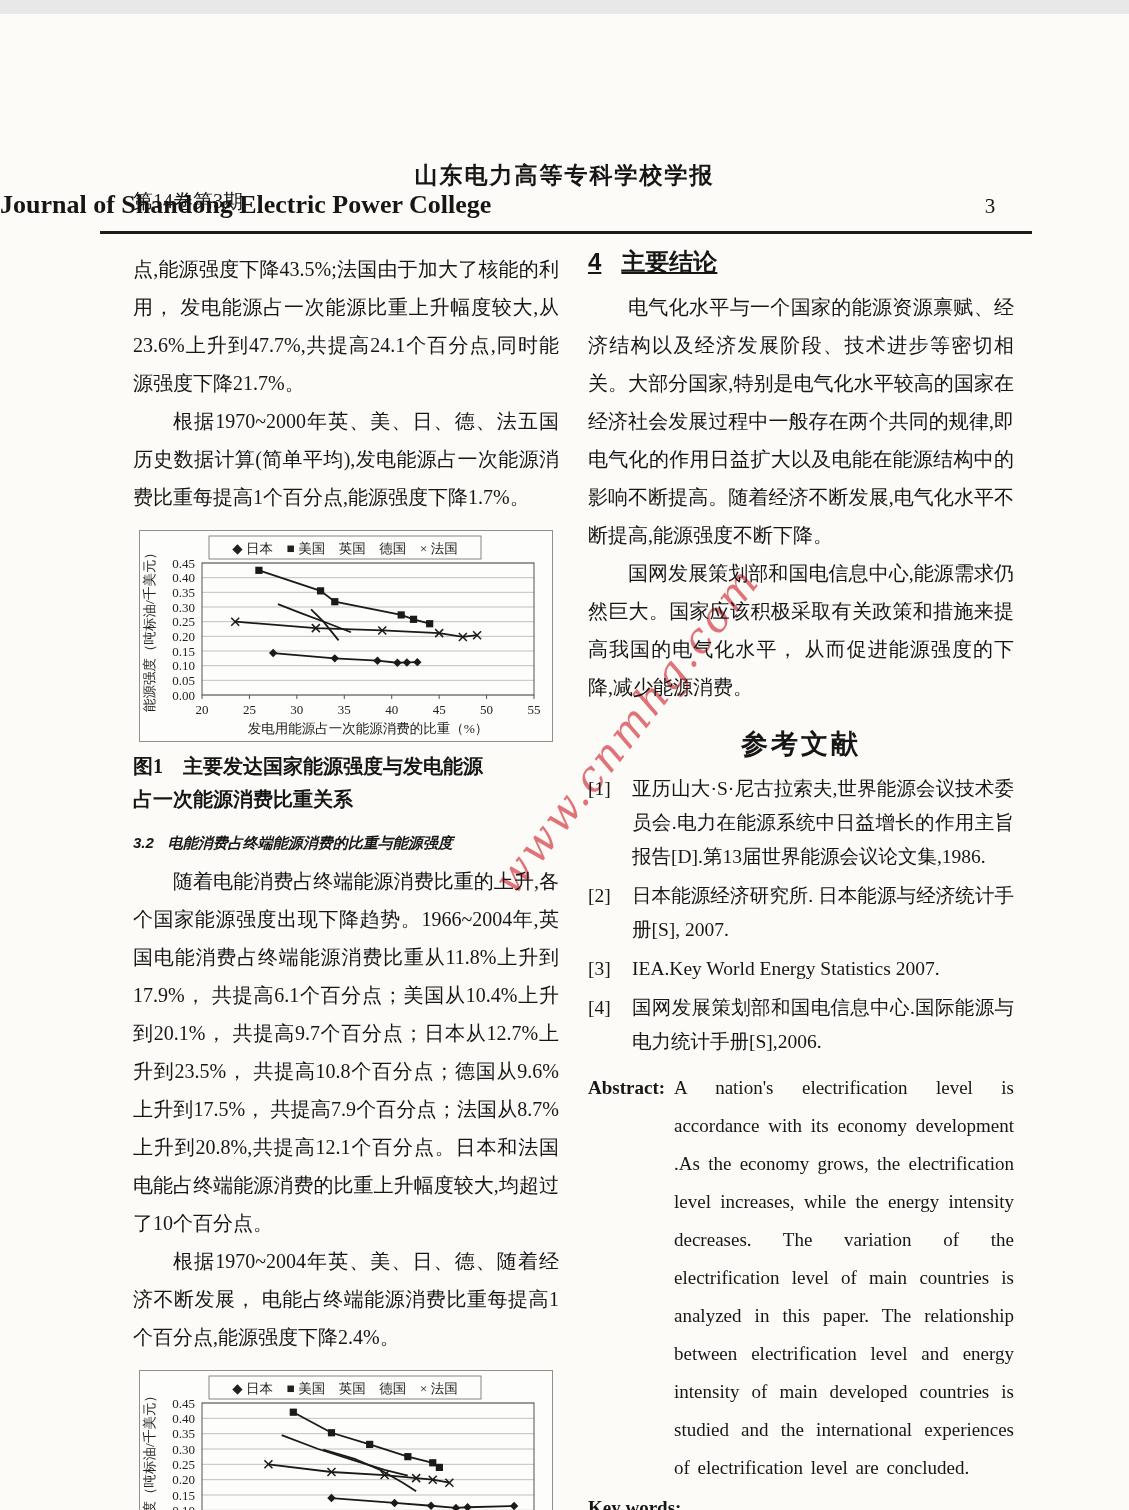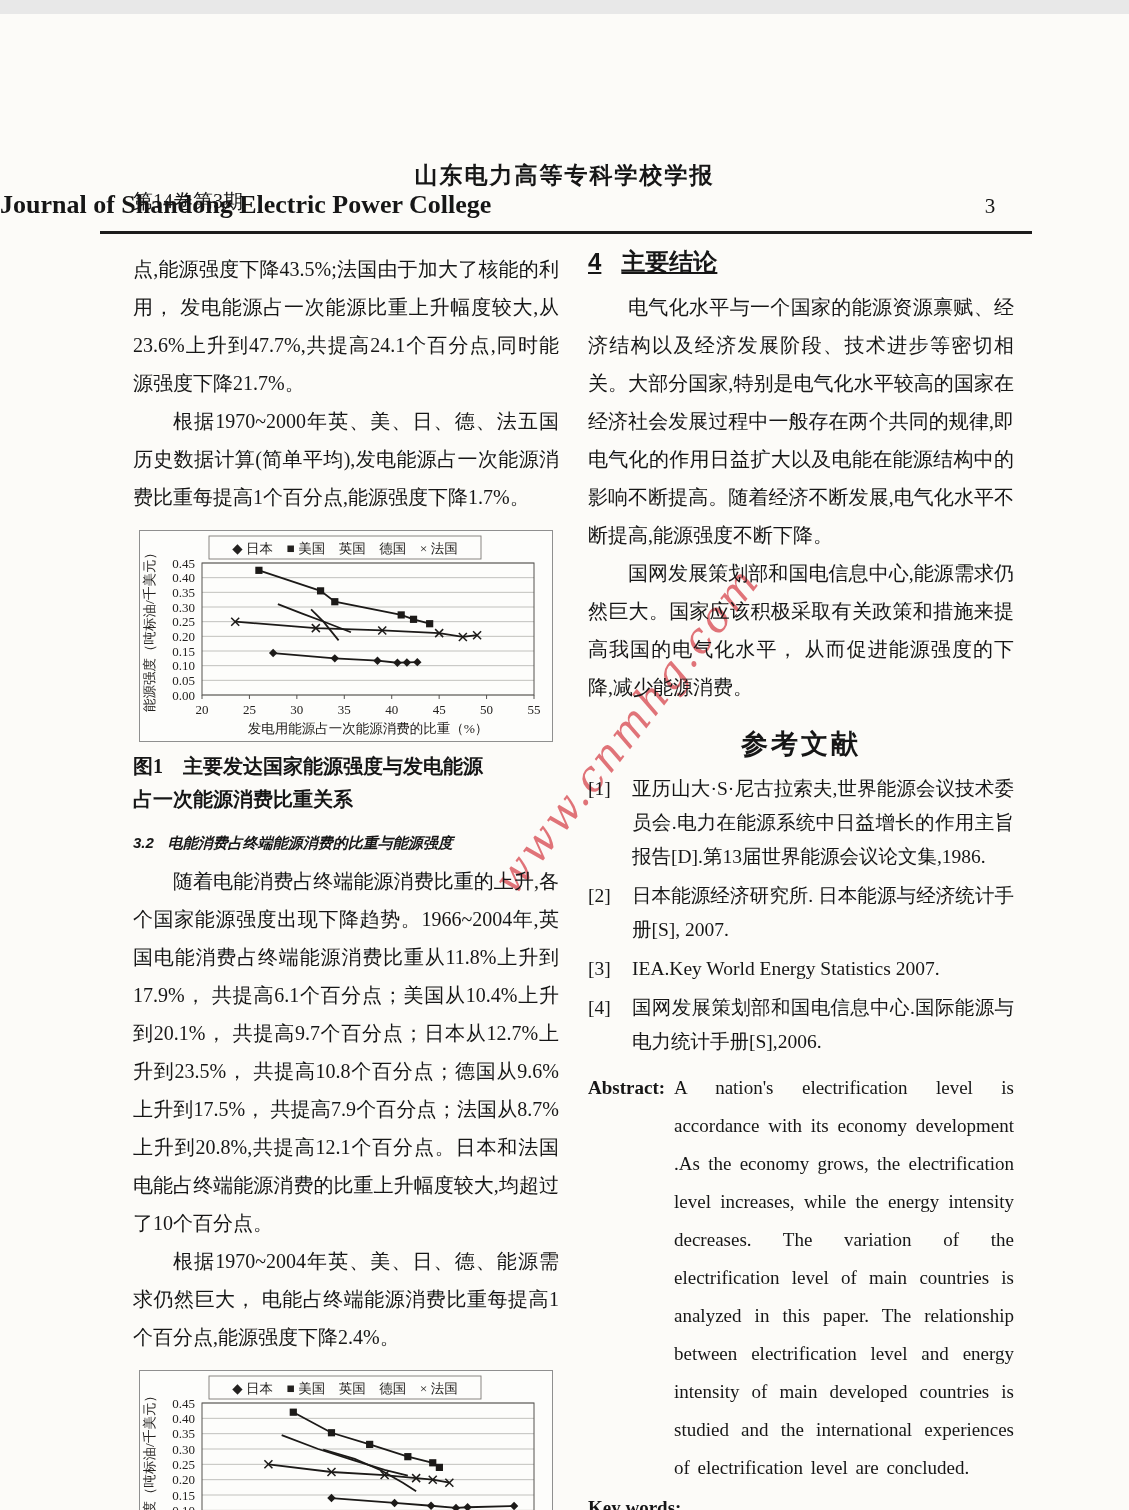--- a/index.html
+++ b/index.html
@@ -142,21 +142,21 @@
     <div class="figcap">
       <div>图1　主要发达国家能源强度与发电能源</div>
       <div>占一次能源消费比重关系</div>
     </div>
 
     <div class="sec-head">
       <span class="num">3.2</span><span>电能消费占终端能源消费的比重与能源强度</span>
     </div>
 
     <p class="body indent">随着电能消费占终端能源消费比重的上升,各个国家能源强度出现下降趋势。1966~2004年,英国电能消费占终端能源消费比重从11.8%上升到17.9%， 共提高6.1个百分点；美国从10.4%上升到20.1%， 共提高9.7个百分点；日本从12.7%上升到23.5%， 共提高10.8个百分点；德国从9.6%上升到17.5%， 共提高7.9个百分点；法国从8.7%上升到20.8%,共提高12.1个百分点。日本和法国电能占终端能源消费的比重上升幅度较大,均超过了10个百分点。</p>
-    <p class="body indent">根据1970~2004年英、美、日、德、能源需求仍然巨大， 电能占终端能源消费比重每提高1个百分点,能源强度下降2.4%。</p>
+    <p class="body indent">根据1970~2004年英、美、日、德、随着经济不断发展， 电能占终端能源消费比重每提高1个百分点,能源强度下降2.4%。</p>
 
     <div class="figure-box">
       <div class="chart"><svg width="410" height="226">
             <line x1="62" x2="394" y1="170" y2="170" stroke="#a8a8a4" stroke-width="0.7"></line>
             <line x1="62" x2="394" y1="154.66666666666666" y2="154.66666666666666" stroke="#a8a8a4" stroke-width="0.7"></line>
             <line x1="62" x2="394" y1="139.33333333333334" y2="139.33333333333334" stroke="#a8a8a4" stroke-width="0.7"></line>
             <line x1="62" x2="394" y1="124" y2="124" stroke="#a8a8a4" stroke-width="0.7"></line>
             <line x1="62" x2="394" y1="108.66666666666666" y2="108.66666666666666" stroke="#a8a8a4" stroke-width="0.7"></line>
             <line x1="62" x2="394" y1="93.33333333333333" y2="93.33333333333333" stroke="#a8a8a4" stroke-width="0.7"></line>
             <line x1="62" x2="394" y1="78" y2="78" stroke="#a8a8a4" stroke-width="0.7"></line>

